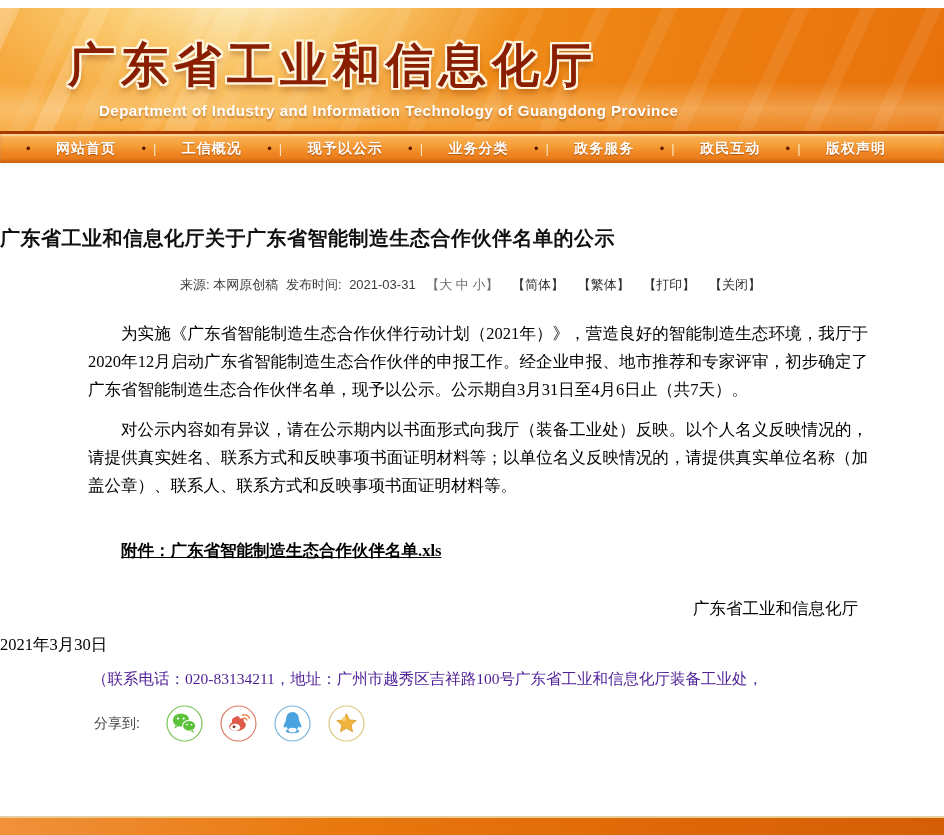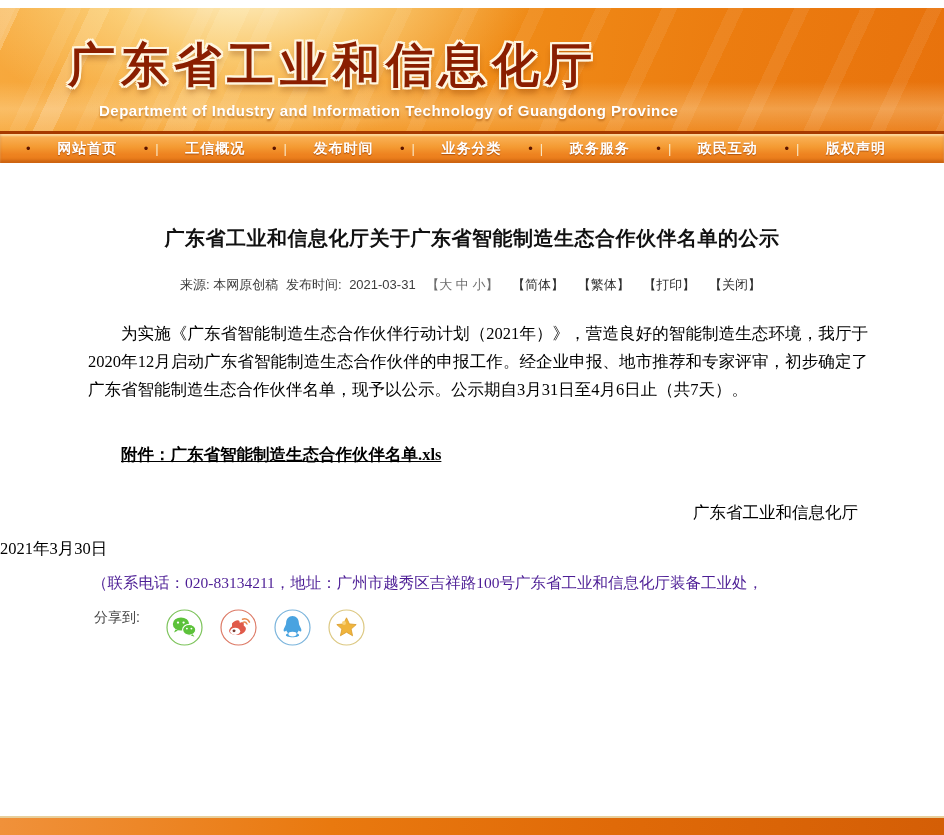--- a/index.html
+++ b/index.html
@@ -49,21 +49,21 @@
     color:#ffffff; font-size:14px; font-weight:bold; letter-spacing:1px;
     text-shadow:0 1px 1px rgba(150,60,0,.7); cursor:pointer; white-space:nowrap;
   }
   .nav-dot { color:#5a1400; font-size:13px; }
   .nav-sep { color:#f9e8c6; font-size:13px; white-space:nowrap; }
   .nav-sep .nav-dot { margin-right:7px; }
 
   
   .content { height:653px; background:#fff; position:relative; }
   .article-title {
-    padding-top:62px; text-align:center;
+    padding-top:62px; text-align:left;
     font-size:20px; font-weight:bold; color:#111;
     font-family:"Liberation Sans", sans-serif; letter-spacing:.5px;
   }
   .meta {
     margin-top:24px; text-align:center; font-size:13px; color:#3c3c3c;
     font-family:Liberation Sans, sans-serif;
   }
   .meta span { margin:0 2px; }
   .meta .action { cursor:pointer; color:#2e2e2e; margin:0 5px; }
   .meta .fontsize { color:#6e6e6e; }
@@ -83,21 +83,21 @@
     font-size:16.5px; font-weight:bold; color:#000;
     text-decoration:underline; cursor:pointer;text-align:center;
   }
 
   .sign-block { margin:36px 86px 0 0; text-align:right; font-family:"Liberation Serif", serif; font-size:16.5px; color:#000; }
   .sign-date  { margin:14px 86px 0 0; text-align:left; font-family:"Liberation Serif", serif; font-size:16.5px; color:#000; }
 
   .contact-line1 { margin:13px 60px 0 92px; font-family:"Liberation Serif", serif; font-size:15.5px; color:#4c1d95; }
   .contact-line2 { margin:16px 60px 0 108px; font-family:"Liberation Serif", serif; font-size:15.5px; color:#000; }
 
-  .share-row { margin:15px 0 0 94px; display:flex; align-items:flex-start;gap:14px; }
+  .share-row { margin:15px 0 0 94px; display:flex; align-items:center;gap:14px; }
   .share-label { font-size:14px; color:#444; margin-right:12px; }
   .share-icon { width:37px; height:37px; margin-right:3px; cursor:pointer; }
 
   
   .footerbar {
     height:27px;
     border-top:2px solid #e7cf9c;
     background:linear-gradient(to right, #f0913a 0%, #e9790f 35%, #e06a08 65%, #d45e06 100%);
   }
 </style>
@@ -111,21 +111,21 @@
     <div class="banner-title">广东省工业和信息化厅</div>
     <div class="banner-subtitle">Department of Industry and Information Technology of Guangdong Province</div>
   </div>
 
   <div class="navbar">
     <span class="nav-dot">•</span>
     <span class="nav-item">网站首页</span>
     <span class="nav-sep"><span class="nav-dot">•</span>|</span>
     <span class="nav-item">工信概况</span>
     <span class="nav-sep"><span class="nav-dot">•</span>|</span>
-    <span class="nav-item">发布时间</span>
+    <span class="nav-item">现予以公示</span>
     <span class="nav-sep"><span class="nav-dot">•</span>|</span>
     <span class="nav-item">业务分类</span>
     <span class="nav-sep"><span class="nav-dot">•</span>|</span>
     <span class="nav-item">政务服务</span>
     <span class="nav-sep"><span class="nav-dot">•</span>|</span>
     <span class="nav-item">政民互动</span>
     <span class="nav-sep"><span class="nav-dot">•</span>|</span>
     <span class="nav-item">版权声明</span>
   </div>
 
@@ -139,20 +139,21 @@
       <span>2021-03-31</span>
       <span class="action fontsize">【大 中 小】</span>
       <span class="action">【简体】</span>
       <span class="action">【繁体】</span>
       <span class="action">【打印】</span>
       <span class="action">【关闭】</span>
     </div>
 
     <div class="body-text">
       <p>为实施《广东省智能制造生态合作伙伴行动计划（2021年）》，营造良好的智能制造生态环境，我厅于2020年12月启动广东省智能制造生态合作伙伴的申报工作。经企业申报、地市推荐和专家评审，初步确定了广东省智能制造生态合作伙伴名单，现予以公示。公示期自3月31日至4月6日止（共7天）。</p>
+      <p>对公示内容如有异议，请在公示期内以书面形式向我厅（装备工业处）反映。以个人名义反映情况的，请提供真实姓名、联系方式和反映事项书面证明材料等；以单位名义反映情况的，请提供真实单位名称（加盖公章）、联系人、联系方式和反映事项书面证明材料等。</p>
     </div>
 
     <div class="attachment-row">
       <span class="attachment-link">附件：广东省智能制造生态合作伙伴名单.xls</span>
     </div>
 
     <div class="sign-block">广东省工业和信息化厅</div>
     <div class="sign-date">2021年3月30日</div>
 
     <div class="contact-line1">（联系电话：020-83134211，地址：广州市越秀区吉祥路100号广东省工业和信息化厅装备工业处，</div>

